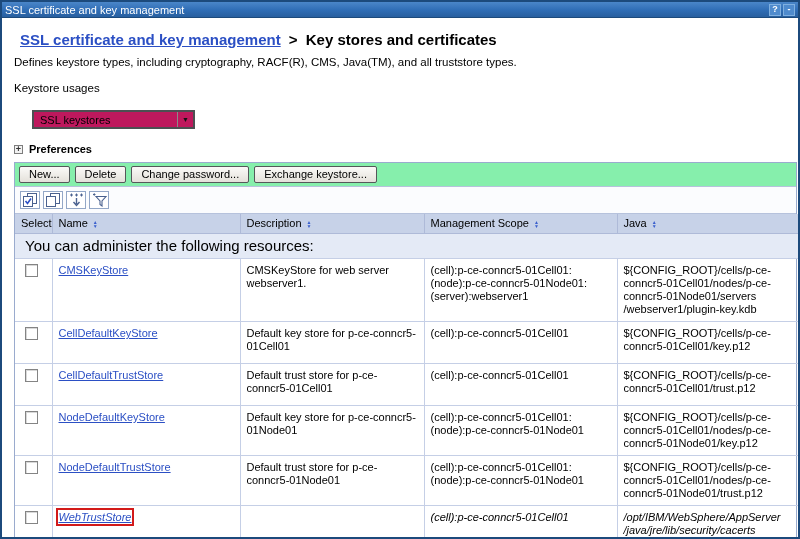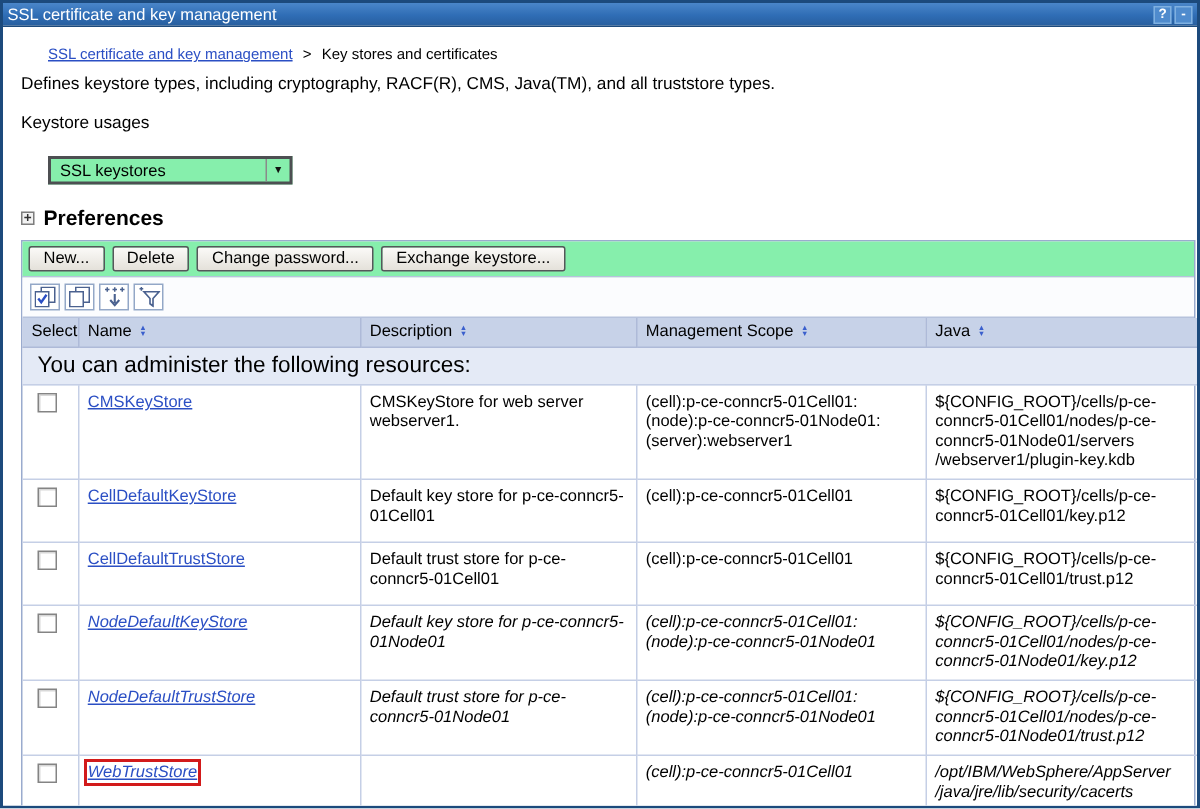--- a/index.html
+++ b/index.html
@@ -26,44 +26,44 @@
   .titlebar .title { flex:1 1 auto; white-space:nowrap; }
   .tb-btn {
     width:12px; height:12px; margin-left:2px;
     background:#4f8bcd; border:1px solid #7fb0e0;
     color:#fff; font-size:9px; font-weight:bold;
     display:flex; align-items:center; justify-content:center;
     line-height:1; cursor:default;
   }
   
   .content { flex:1 1 auto; padding:9px 8px 0 12px; background:#fff; }
-  .breadcrumb { margin:4px 0 8px 18px; font-size:10px; font-weight:normal; }
+  .breadcrumb { margin:4px 0 8px 6px; font-size:15px; font-weight:bold; }
   .breadcrumb a { color:#2b4fc4; text-decoration:underline; cursor:pointer; }
   .breadcrumb .sep { margin:0 4px; }
   .intro { margin-bottom:14px; font-size:11.5px; }
 
   .field-label { margin-bottom:16px; font-size:11.5px; }
   .selectbox {
     margin-left:18px; width:163px; height:19px;
-    background:#86efac; border:2px solid #4d4f52;
+    background:#be185d; border:2px solid #4d4f52;
     display:flex; align-items:center; cursor:default;
   }
   .selectbox .sel-text { flex:1 1 auto; padding-left:6px; }
   .selectbox .sel-arrow {
     flex:0 0 16px; height:100%; display:flex; align-items:center; justify-content:center;
     border-left:1px solid #8a8a8a; font-size:7px; color:#111;
   }
 
   .prefs { margin:14px 0 7px 0; display:flex; align-items:center; }
   .expand-box {
     width:9px; height:9px; border:1px solid #7d7d7d; background:#f2f2f2;
     font-size:9px; line-height:7px; text-align:center; margin-right:6px;
     color:#333; cursor:pointer; font-weight:bold;
   }
-  .prefs .prefs-label { font-weight:bold; font-size:14px; }
+  .prefs .prefs-label { font-weight:bold; font-size:11px; }
 
   
   .table-frame { border:1px solid #9aabce; width:783px; background:#fff; }
   .btn-row {
     background:#86efac; padding:3px 4px; border-bottom:1px solid #b6c2dc;
     display:flex; gap:5px;
   }
   .ws-btn {
     font-family:"Liberation Sans", sans-serif; font-size:11px;
     background:linear-gradient(180deg,#fbfaf8,#e4e1da);
@@ -106,21 +106,21 @@
     cursor:pointer;
   }
   a.row-link { color:#2b4fc4; text-decoration:underline; cursor:pointer; }
   .redbox { outline:2px solid #d21a1a; outline-offset:1px; }
   tfoot td {
     background:#dde4f1; border-top:1px solid #aebad8; padding:4px 6px 5px 10px;
     font-size:11px;
   }
   
   tr.r0 td { height:62px; } tr.r1 td, tr.r2 td { height:42px; }
-  tr.r3 td, tr.r4 td { height:50px;font-style:italic; } tr.r5 td { height:44px;font-style:italic; }
+  tr.r3 td, tr.r4 td { height:50px; } tr.r5 td { height:44px;font-style:italic; }
 </style>
 </head>
 <body>
 
 <div class="window">
 
   <div class="titlebar">
     <span class="title">SSL certificate and key management</span>
     <span class="tb-btn">?</span>
     <span class="tb-btn">-</span>

